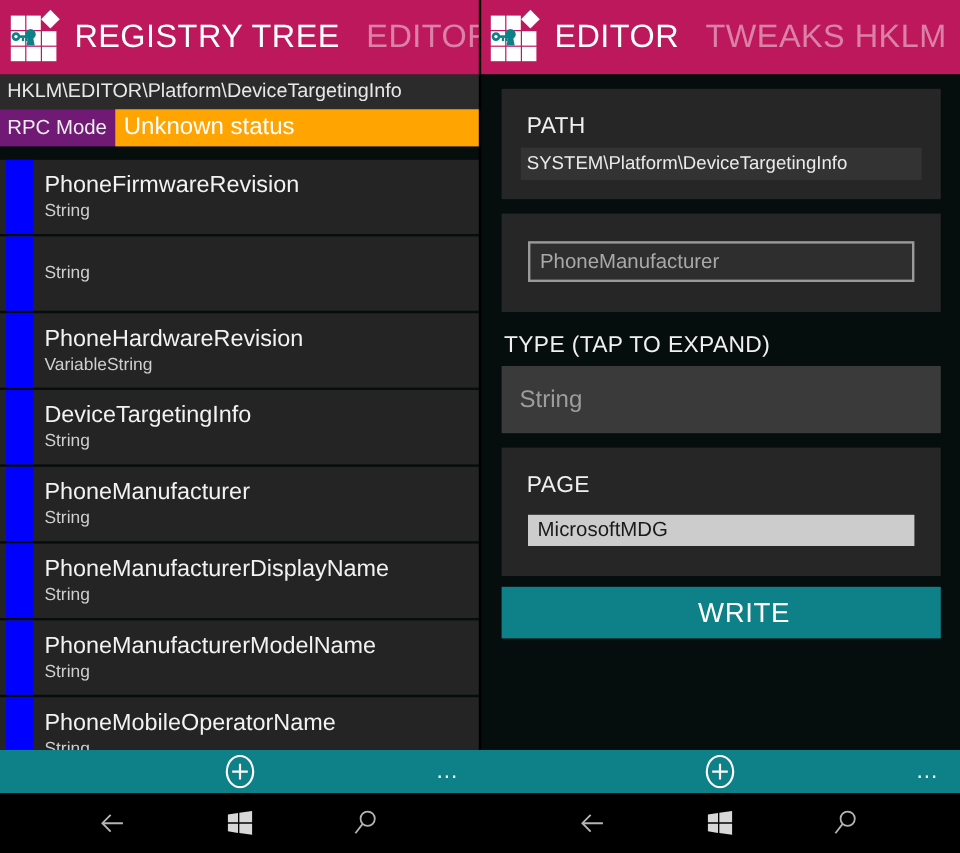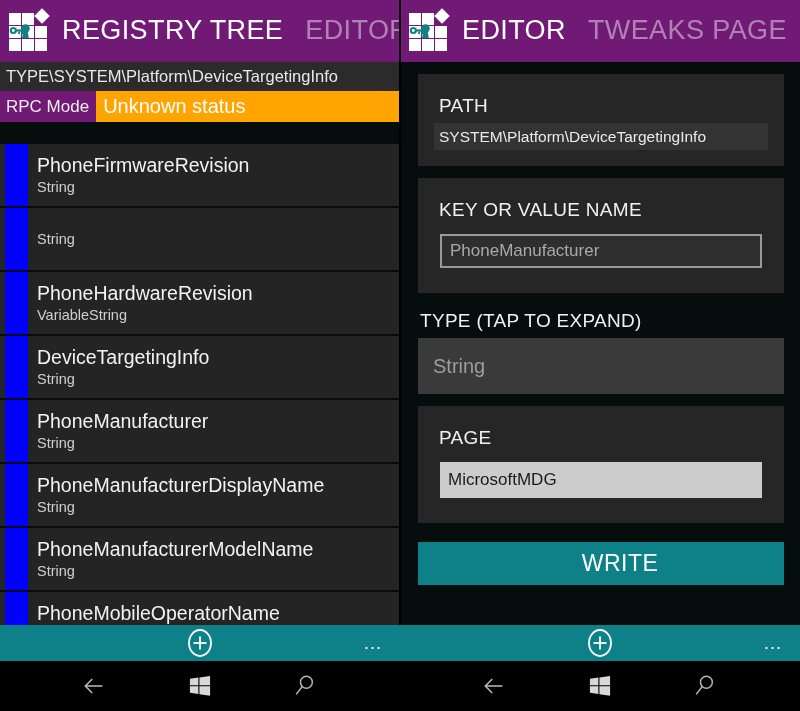--- a/index.html
+++ b/index.html
@@ -29,21 +29,21 @@
     overflow: hidden;
   }
 
   .panel.left  { background: #050d0d; }
   .panel.right { background: #050d0d; }
 
   
   .header {
     position: relative;
     height: 62px;
-    background: #701a75;
+    background: #be185d;
     display: flex;
     align-items: center;
     padding-left: 6px;
     overflow: hidden;
     white-space: nowrap;
   }
 
   .app-icon {
     position: relative;
     width: 48px;
@@ -105,21 +105,21 @@
     color: #ffffff;
     font-size: 20px;
     display: flex;
     align-items: center;
     padding-left: 7px;
     white-space: nowrap;
   }
 
   .reg-list {
     position: absolute;
-    top: 144px;
+    top: 133px;
     left: 0;
     width: 400px;
     height: 492px;
     overflow: hidden;
   }
 
   .reg-item {
     position: relative;
     display: flex;
     height: 62px;
@@ -216,42 +216,42 @@
     display: flex;
     align-items: center;
     padding-left: 15px;
     color: #9d9d9d;
     font-size: 20px;
     white-space: nowrap;
   }
 
   .filled-box {
     background: #cccccc;
-    height: 36px;
+    height: 26px;
     display: flex;
     align-items: center;
     padding-left: 8px;
     color: #1a1a1a;
     font-size: 17px;
     white-space: nowrap;
     overflow: hidden;
   }
 
   .spacer-sm { height: 12px; }
 
   .write-button {
     background: #0e8088;
     height: 43px;
     display: flex;
     align-items: center;
     justify-content: center;
     color: #ffffff;
     font-size: 23px;
     letter-spacing: 0.5px;
-    margin-top: 19px;
+    margin-top: 9px;
     cursor: pointer;
     padding-left: 38px;
   }
 
   
   .app-bar {
     position: absolute;
     bottom: 50px;
     left: 0;
     width: 400px;
@@ -342,21 +342,21 @@
         </svg>
       </div>
 
       <div class="pivot-row">
         <span class="pivot-item active">REGISTRY TREE</span>
         <span class="pivot-item">EDITOR</span>
 
       </div>
     </div>
 
-    <div class="path-bar">TYPE\SYSTEM\Platform\DeviceTargetingInfo</div>
+    <div class="path-bar">HKLM\EDITOR\Platform\DeviceTargetingInfo</div>
 
     <div class="rpc-row">
       <div class="rpc-label">RPC Mode</div>
       <div class="rpc-status">Unknown status</div>
     </div>
 
     <div class="reg-list">
       <div class="reg-item">
         <div class="reg-accent"></div>
         <div class="reg-text">
@@ -471,36 +471,35 @@
           <circle cx="7.3" cy="23.5" r="3.6" fill="#0e8088"></circle>
           <circle cx="7.3" cy="23.5" r="1.4" fill="#ffffff"></circle>
           <rect x="9.5" y="22.4" width="8" height="2.2" fill="#0e8088"></rect>
           <rect x="12.2" y="24.6" width="1.9" height="2.6" fill="#0e8088"></rect>
           <rect x="15.2" y="24.6" width="1.9" height="2.6" fill="#0e8088"></rect>
         </svg>
       </div>
 
       <div class="pivot-row">
         <span class="pivot-item active">EDITOR</span>
-        <span class="pivot-item">TWEAKS PAGE</span>
+        <span class="pivot-item">TWEAKS HKLM</span>
 
       </div>
     </div>
 
     <div class="editor-body">
 
       <div class="band">
         <div class="field-label">PATH</div>
         <div class="readonly-row">SYSTEM\Platform\DeviceTargetingInfo</div>
       </div>
 
       <div class="spacer-sm"></div>
 
       <div class="band">
-        <div class="field-label">KEY OR VALUE NAME</div>
         <div class="textbox-wrap">
           <div class="textbox-outline">PhoneManufacturer</div>
         </div>
       </div>
 
       <div class="spacer-sm"></div>
 
       <div>
         <div class="field-label">TYPE (TAP TO EXPAND)</div>
         <div class="combo-box">String</div>

